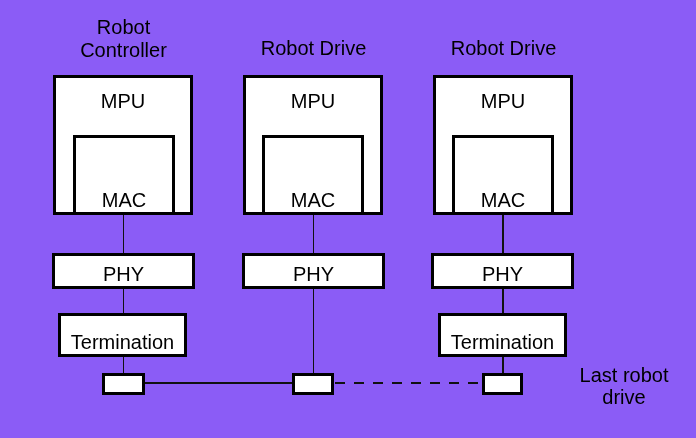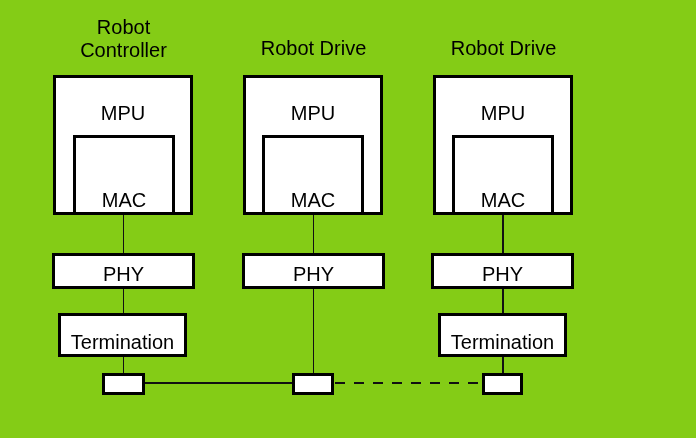--- a/index.html
+++ b/index.html
@@ -4,21 +4,21 @@
 <style>
   html, body {
     margin: 0;
     padding: 0;
     background: #ffffff;
   }
   #stage {
     position: relative;
     width: 696px;
     height: 438px;
-    background: #84cc16;
+    background: #8b5cf6;
     font-family: "Liberation Sans", sans-serif;
     color: #000000;
     overflow: hidden;
     text-decoration: underline;
   }
   .title {
     position: absolute;
     text-align: center;
     font-size: 20px;
     line-height: 23px;
@@ -33,21 +33,21 @@
     display: flex;
     align-items: flex-end;
     justify-content: center;
     font-size: 20px;
     color: #000;
   }
   .box.mpu {
     align-items: flex-start;
   }
   .box.mpu .lbl {
-    padding-top: 24px;
+    padding-top: 12px;
   }
   .tap {
     position: absolute;
     box-sizing: border-box;
     border: 3px solid #000;
     background: #ffffff;
   }
   .vline {
     position: absolute;
     width: 1.5px;
@@ -160,14 +160,15 @@
     <span class="lbl">MAC</span>
   </div>
   <div class="box phy3">
     <span class="lbl">PHY</span>
   </div>
   <div class="box trm3">
     <span class="lbl">Termination</span>
   </div>
   <div class="tap tap3"></div>
 
+  <div class="annotation ann">Last robot drive</div>
 
 </div>
 
 </body></html>

